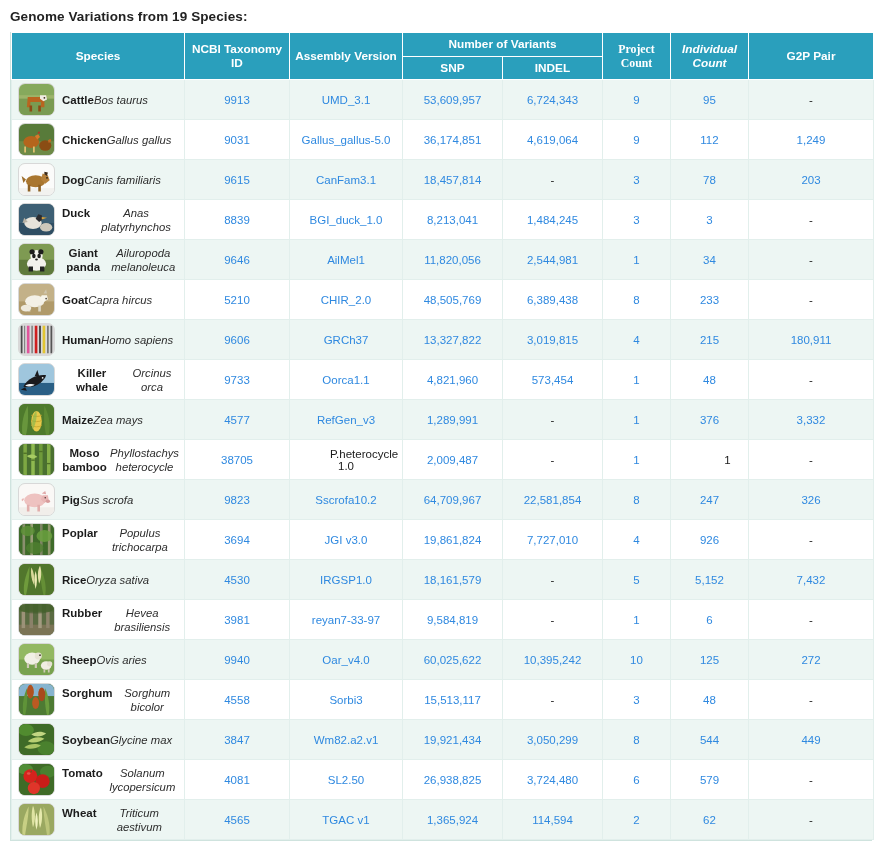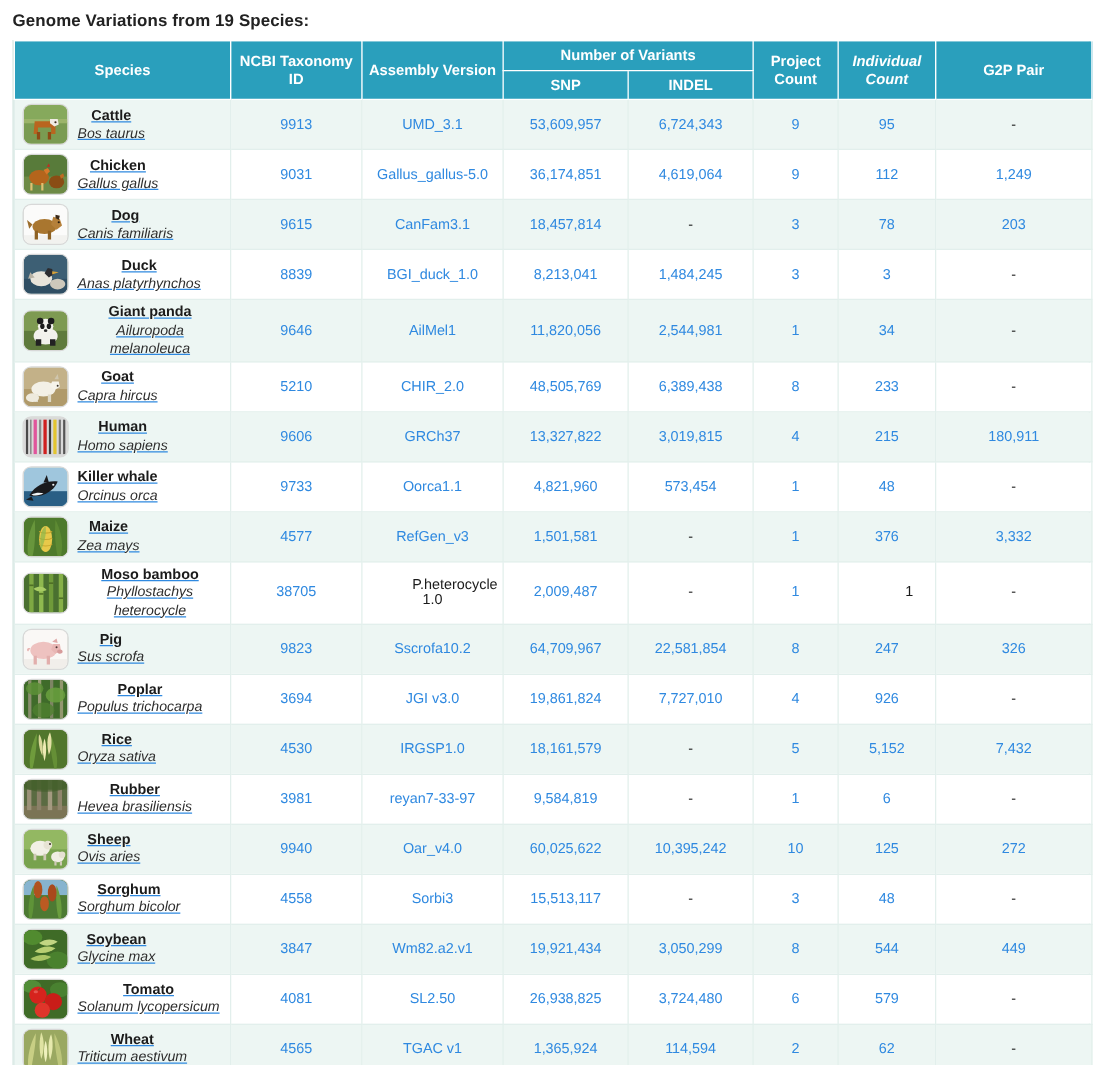--- a/index.html
+++ b/index.html
@@ -46,21 +46,21 @@
     border: 1px solid #ffffff;
     padding: 4px 2px;
     line-height: 1.25;
   }
   table.gv thead th.hdr-species   { width: 173px; }
   table.gv thead th.hdr-ncbi      { width: 105px; }
   table.gv thead th.hdr-asm       { width: 113px; }
   table.gv thead th.hdr-variants  { width: 200px; }
   table.gv thead th.hdr-snp       { width: 100px; }
   table.gv thead th.hdr-indel     { width: 100px; }
-  table.gv thead th.hdr-project   { width: 68px; }
+  table.gv thead th.hdr-project   { width: 68px; font-family: Liberation Serif, serif; }
   table.gv thead th.hdr-indiv     { width: 78px; font-style: italic; }
   table.gv thead th.hdr-g2p       { width: 125px; }
 
   
   table.gv tbody td {
     border: 1px solid #e2efec;
     padding: 0;
     vertical-align: middle;
     text-align: center;
     color: #2f89e0;
@@ -86,25 +86,23 @@
     width: 37px; height: 33px;
     border-radius: 7px;
     border: 1px solid #d8d8d8;
     background: #dfe6dd;
     overflow: hidden;
     position: relative;
   }
   .thumb svg { display: block; width: 100%; height: 100%; }
   .species-names {
     display: flex;
-    flex-direction: column;
     justify-content: space-between;
     line-height: 1.25;
     min-width: 0;
-    text-decoration: underline;
   }
   .sp-common {
     font-weight: bold;
     font-size: 11.5px;
     color: #1b1b1b;
   }
   .sp-latin {
     font-style: italic;
     font-size: 11.3px;
     color: #2d2d2d;
@@ -403,21 +401,21 @@
                   </svg>
                 </span>
                 <span class="species-names">
                   <span class="sp-common">Maize</span>
                   <span class="sp-latin">Zea mays</span>
                 </span>
               </div>
             </td>
             <td><span class="lnk">4577</span></td>
             <td><span class="lnk">RefGen_v3</span></td>
-            <td><span class="lnk">1,501,581</span></td>
+            <td><span class="lnk">1,289,991</span></td>
             <td><span class="dash">-</span></td>
             <td><span class="lnk">1</span></td>
             <td><span class="lnk">376</span></td>
             <td><span class="lnk">3,332</span></td>
           </tr>
           <tr class="even">
             <td class="species-cell">
               <div class="species-inner">
                 <span class="thumb">
                   <svg viewBox="0 0 40 36" preserveAspectRatio="none">

